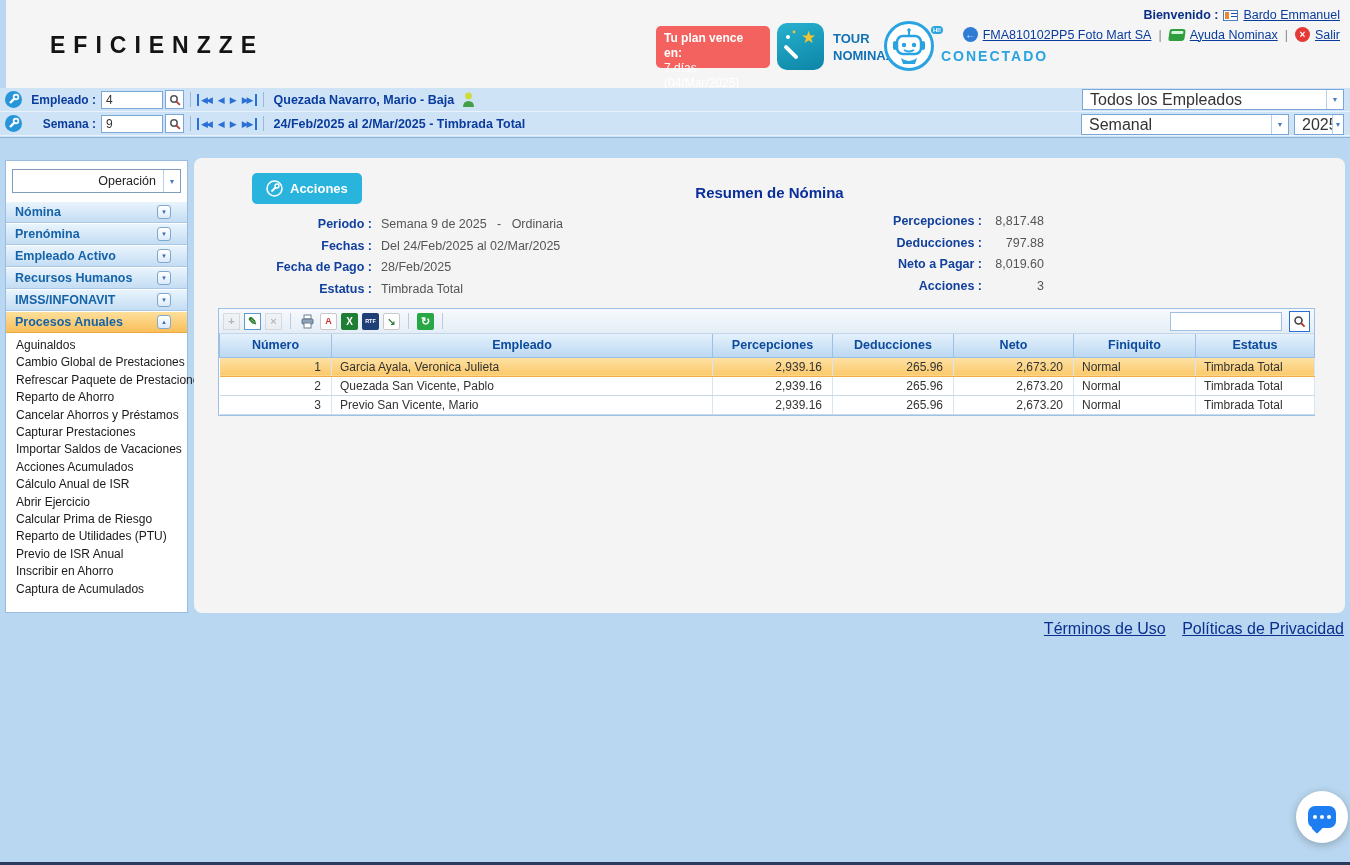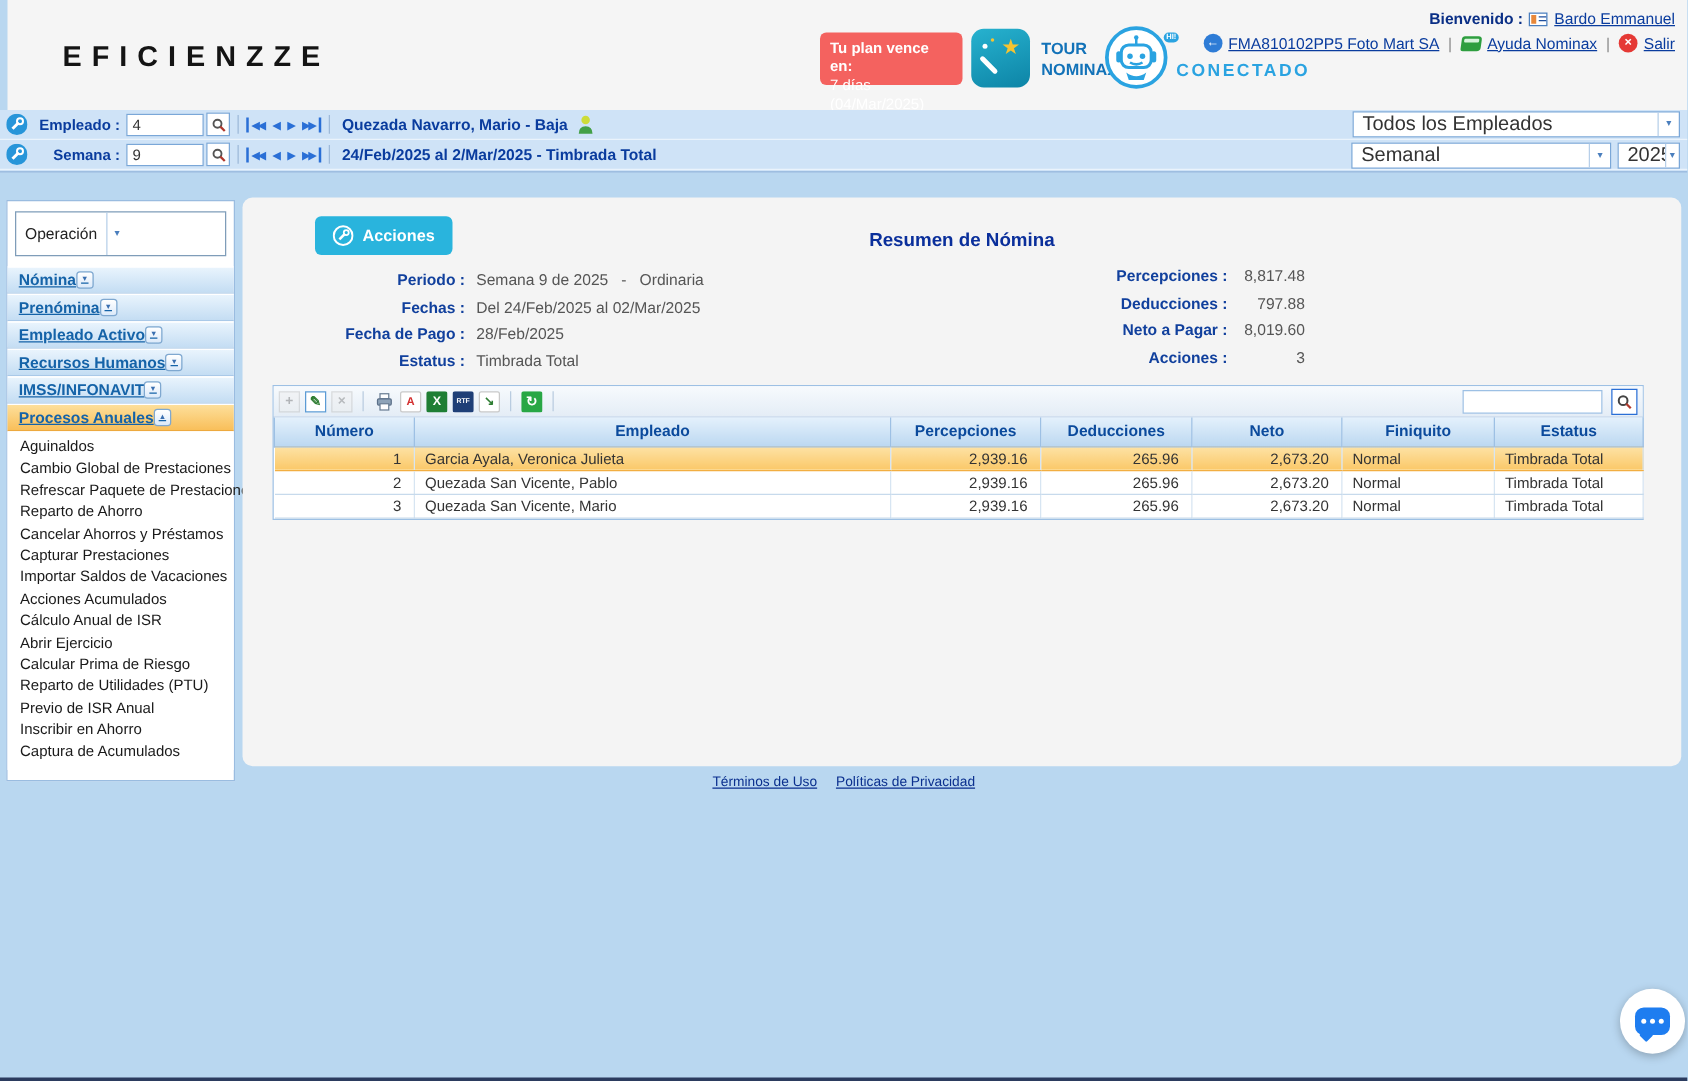--- a/index.html
+++ b/index.html
@@ -50,25 +50,25 @@
   .bar-current { font-size:12.5px; font-weight:bold; color:#0a3c9e; margin-left:4px; white-space:pre; }
   .person-ic { margin-left:8px; display:inline-block; }
   .bar-right { position:absolute; right:6px; top:1px; display:flex; gap:5px; }
   .dd { background:#fff; border:1px solid #7aa7d8; height:21px; display:flex; align-items:center; justify-content:space-between; cursor:pointer; }
   .dd-text { font-size:16px; color:#333; padding:0 7px; white-space:nowrap; overflow:hidden; }
   .dd-btn { width:17px; height:100%; border-left:1px solid #b7cfe9; display:flex; align-items:center; justify-content:center; color:#4a7ebd; font-size:7px; }
   .dd-filter { width:262px; } .dd-period { width:208px; } .dd-year { width:50px; }
 
   
   .sidebar { position:absolute; left:5px; top:160px; width:183px; background:#fff; border:1px solid #9abce0; padding-bottom:8px; }
-  .op-select { margin:8px 6px; height:36px; border:1px solid #7f9db9; background:#fff; display:flex; align-items:center; justify-content:flex-start; cursor:pointer; }
+  .op-select { margin:8px 6px; height:24px; border:1px solid #7f9db9; background:#fff; display:flex; align-items:center; justify-content:flex-end; cursor:pointer; }
   .op-select .dd-text { font-size:12.5px; color:#222; }
-  .acc-hdr { height:22px; display:flex; align-items:center; padding:0 16px 0 9px;
+  .acc-hdr { height:22px; display:flex; align-items:center; justify-content:space-between; padding:0 16px 0 9px;
              background:linear-gradient(#e9f4fd,#c4ddf3); border-top:1px solid #ffffff; border-bottom:1px solid #aac9e8;
-             font-size:12.5px; font-weight:bold; color:#1563a8; cursor:pointer;text-decoration:underline; }
+             font-size:12.5px; font-weight:bold; color:#1563a8; cursor:pointer; }
   .acc-hdr.active { background:linear-gradient(#fddf9b,#f9bf5a); color:#1563a8; border-bottom:1px solid #eda93f; }
   .acc-btn { width:14px; height:14px; background:linear-gradient(#fff,#dceafa); border:1px solid #7fa8d0; border-radius:3px;
              display:flex; align-items:center; justify-content:center; color:#3a6fb0; font-size:6px; }
   .menu { list-style:none; padding:4px 0 6px 0; background:#fff; }
   .menu li { font-size:12px; color:#1a1a1a; line-height:17.4px; padding-left:10px; cursor:pointer; white-space:nowrap; }
 
   
   .panel { position:absolute; left:194px; top:158px; width:1151px; height:455px; background:#f4f4f4; border-radius:8px; }
   .acciones { position:absolute; left:34px; top:15px; height:31px; background:#29b4dd; border:none; border-radius:5px;
               color:#fff; font-size:13px; font-weight:bold; font-family:"Liberation Sans",sans-serif;
@@ -104,21 +104,21 @@
 
   table.grid { width:100%; border-collapse:collapse; table-layout:fixed; }
   table.grid th { height:23px; background:linear-gradient(#e4f1fc,#bcd8f1); color:#0b4a9c; font-size:12.5px; font-weight:600;
                   border:1px solid #9dc0e4; border-top:none; }
   table.grid td { height:19px; font-size:12px; color:#333; border-right:1px solid #d7e5f2; border-bottom:1px solid #c7daec; background:#fff; }
   td.al { text-align:left; padding-left:8px; } td.ar { text-align:right; padding-right:10px; }
   tr.selected td { background:linear-gradient(#fde2a5,#fbc96a); border-top:1px solid #f2ae42; border-bottom:1px solid #f2ae42; }
   tbody tr { cursor:pointer; }
 
   
-  .footer { position:absolute; left:0; top:620px; width:1350px; text-align:center; font-size:11px; }
+  .footer { position:absolute; left:0; top:620px; width:1350px; text-align:right; font-size:16px; }
   .footer a { color:#0a2f8e; text-decoration:underline; margin:0 6px; cursor:pointer; }
   .chat { position:absolute; left:1296px; top:791px; width:52px; height:52px; border-radius:50%; background:#fff;
           box-shadow:0 2px 8px rgba(0,0,0,.25); display:flex; align-items:center; justify-content:center; cursor:pointer; }
   .chat-bubble { width:28px; height:22px; background:#1e7df0; border-radius:7px; position:relative; display:flex; align-items:center; justify-content:center; gap:2.5px; }
   .chat-bubble::after { content:""; position:absolute; left:5px; bottom:-4px; width:8px; height:8px; background:#1e7df0; transform:rotate(45deg); border-radius:1px; }
   .chat-dot { width:4.5px; height:4.5px; border-radius:50%; background:#fff; }
   .bottom-strip { position:absolute; left:0; bottom:0; width:1350px; height:3px; background:#2b3b5e; }
 
   .wrench-circ { width:17px; height:17px; flex:none; }
 </style>
@@ -421,21 +421,21 @@
             <td class="ar">2</td>
             <td class="al">Quezada San Vicente, Pablo</td>
             <td class="ar">2,939.16</td>
             <td class="ar">265.96</td>
             <td class="ar">2,673.20</td>
             <td class="al">Normal</td>
             <td class="al">Timbrada Total</td>
           </tr>
           <tr>
             <td class="ar">3</td>
-            <td class="al">Quezada San Vicente, Mario</td>
+            <td class="al">Previo San Vicente, Mario</td>
             <td class="ar">2,939.16</td>
             <td class="ar">265.96</td>
             <td class="ar">2,673.20</td>
             <td class="al">Normal</td>
             <td class="al">Timbrada Total</td>
           </tr>
         </tbody>
       </table>
     </div>
   </main>

